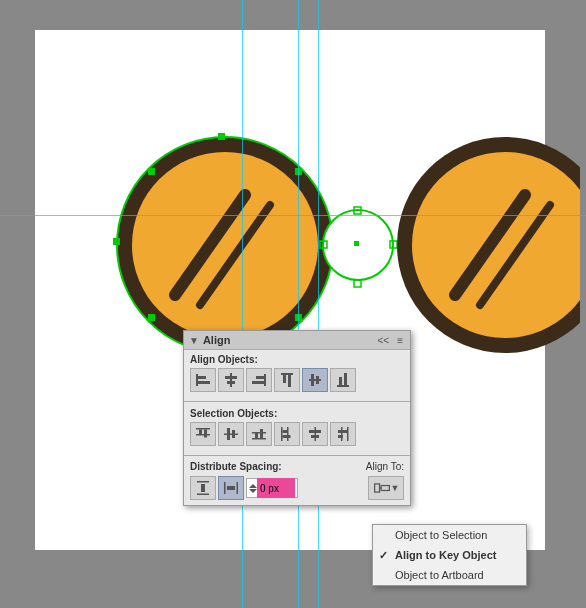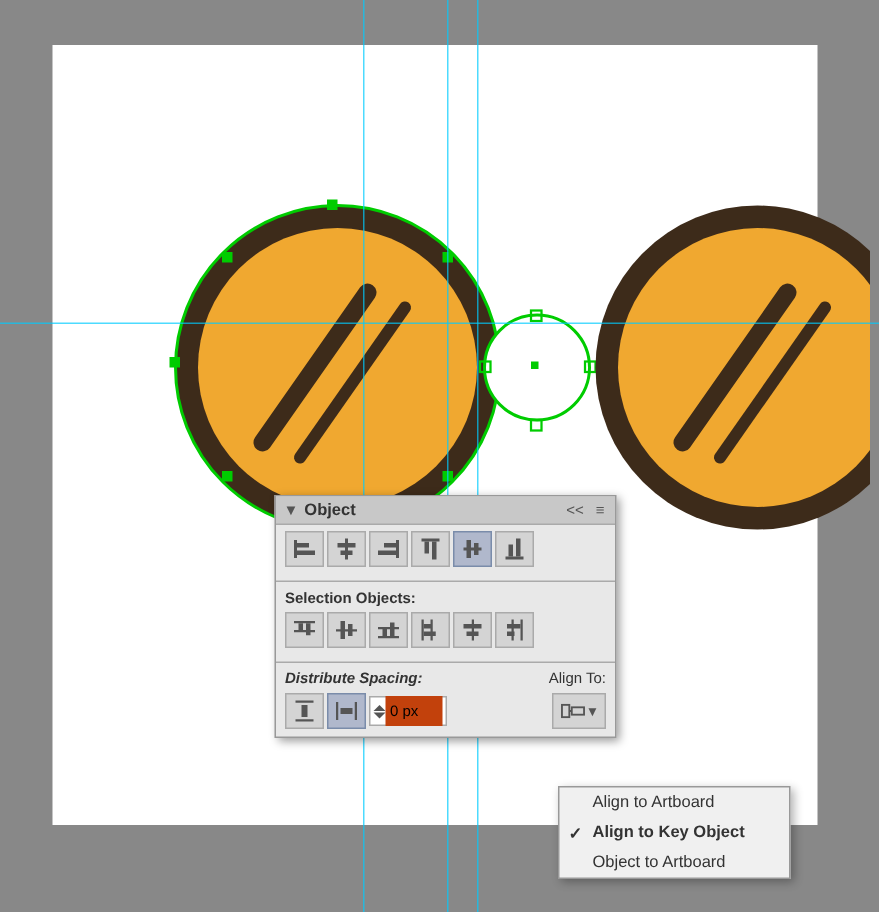--- a/index.html
+++ b/index.html
@@ -165,34 +165,33 @@
     .divider-line {
       height: 1px;
       background: #aaa;
       margin: 2px 0;
     }
 
     .distribute-spacing-label {
       font-size: 10px;
       font-weight: bold;
       color: #333;
-      font-style: italic;
     }
 
     .align-to-label {
       font-size: 10px;
       font-weight: normal;
       color: #333;
     }
 
     .spacing-input {
       width: 45px;
       height: 20px;
       border: 1px solid #aaa;
-      background: #c2410c;
+      background: #ec4899;
       font-size: 10px;
       padding: 0 3px;
     }
 
     .spinner-btn {
       display: flex;
       flex-direction: column;
       cursor: pointer;
     }
 
@@ -290,29 +289,30 @@
     <line x1="385" y1="235" x2="455" y2="135" stroke="#3d2b1a" stroke-width="12" stroke-linecap="round"></line>
     <line x1="410" y1="245" x2="480" y2="145" stroke="#3d2b1a" stroke-width="8" stroke-linecap="round"></line>
   </svg>
 </div>
 
 <div class="align-panel">
 
   <div class="align-panel-header">
     <div class="align-panel-title-area">
       <span style="font-size:10px; color:#555;">▼</span>
-      <span class="align-panel-title">Object</span>
+      <span class="align-panel-title">Align</span>
     </div>
     <div class="panel-controls">
       <span class="panel-btn">&lt;&lt;</span>
       <span class="panel-btn">≡</span>
     </div>
   </div>
 
   <div class="align-section">
+    <div class="section-label">Align Objects:</div>
     <div class="btn-row">
 
       <div class="align-btn" title="Align Left Edges">
         <svg viewBox="0 0 18 18">
             <rect x="2" y="3" width="2" height="12" fill="#555"></rect>
             <rect x="4" y="5" width="8" height="3" fill="#555"></rect>
             <rect x="4" y="10" width="12" height="3" fill="#555"></rect>
           </svg>
       </div>
 
@@ -452,16 +452,16 @@
           <rect x="10" y="6" width="10" height="6" fill="none" stroke="#555" stroke-width="1.5"></rect>
           <line x1="8" y1="9" x2="10" y2="9" stroke="#555" stroke-width="1.5"></line>
         </svg>
         <span style="font-size:9px; color:#555;">▼</span>
       </div>
     </div>
   </div>
 </div>
 
 <div class="dropdown-menu">
-  <div class="dropdown-item">Align to Artboard</div>
+  <div class="dropdown-item">Object to Selection</div>
   <div class="dropdown-item checked">Align to Key Object</div>
   <div class="dropdown-item">Object to Artboard</div>
 </div>
 
 </body></html>

